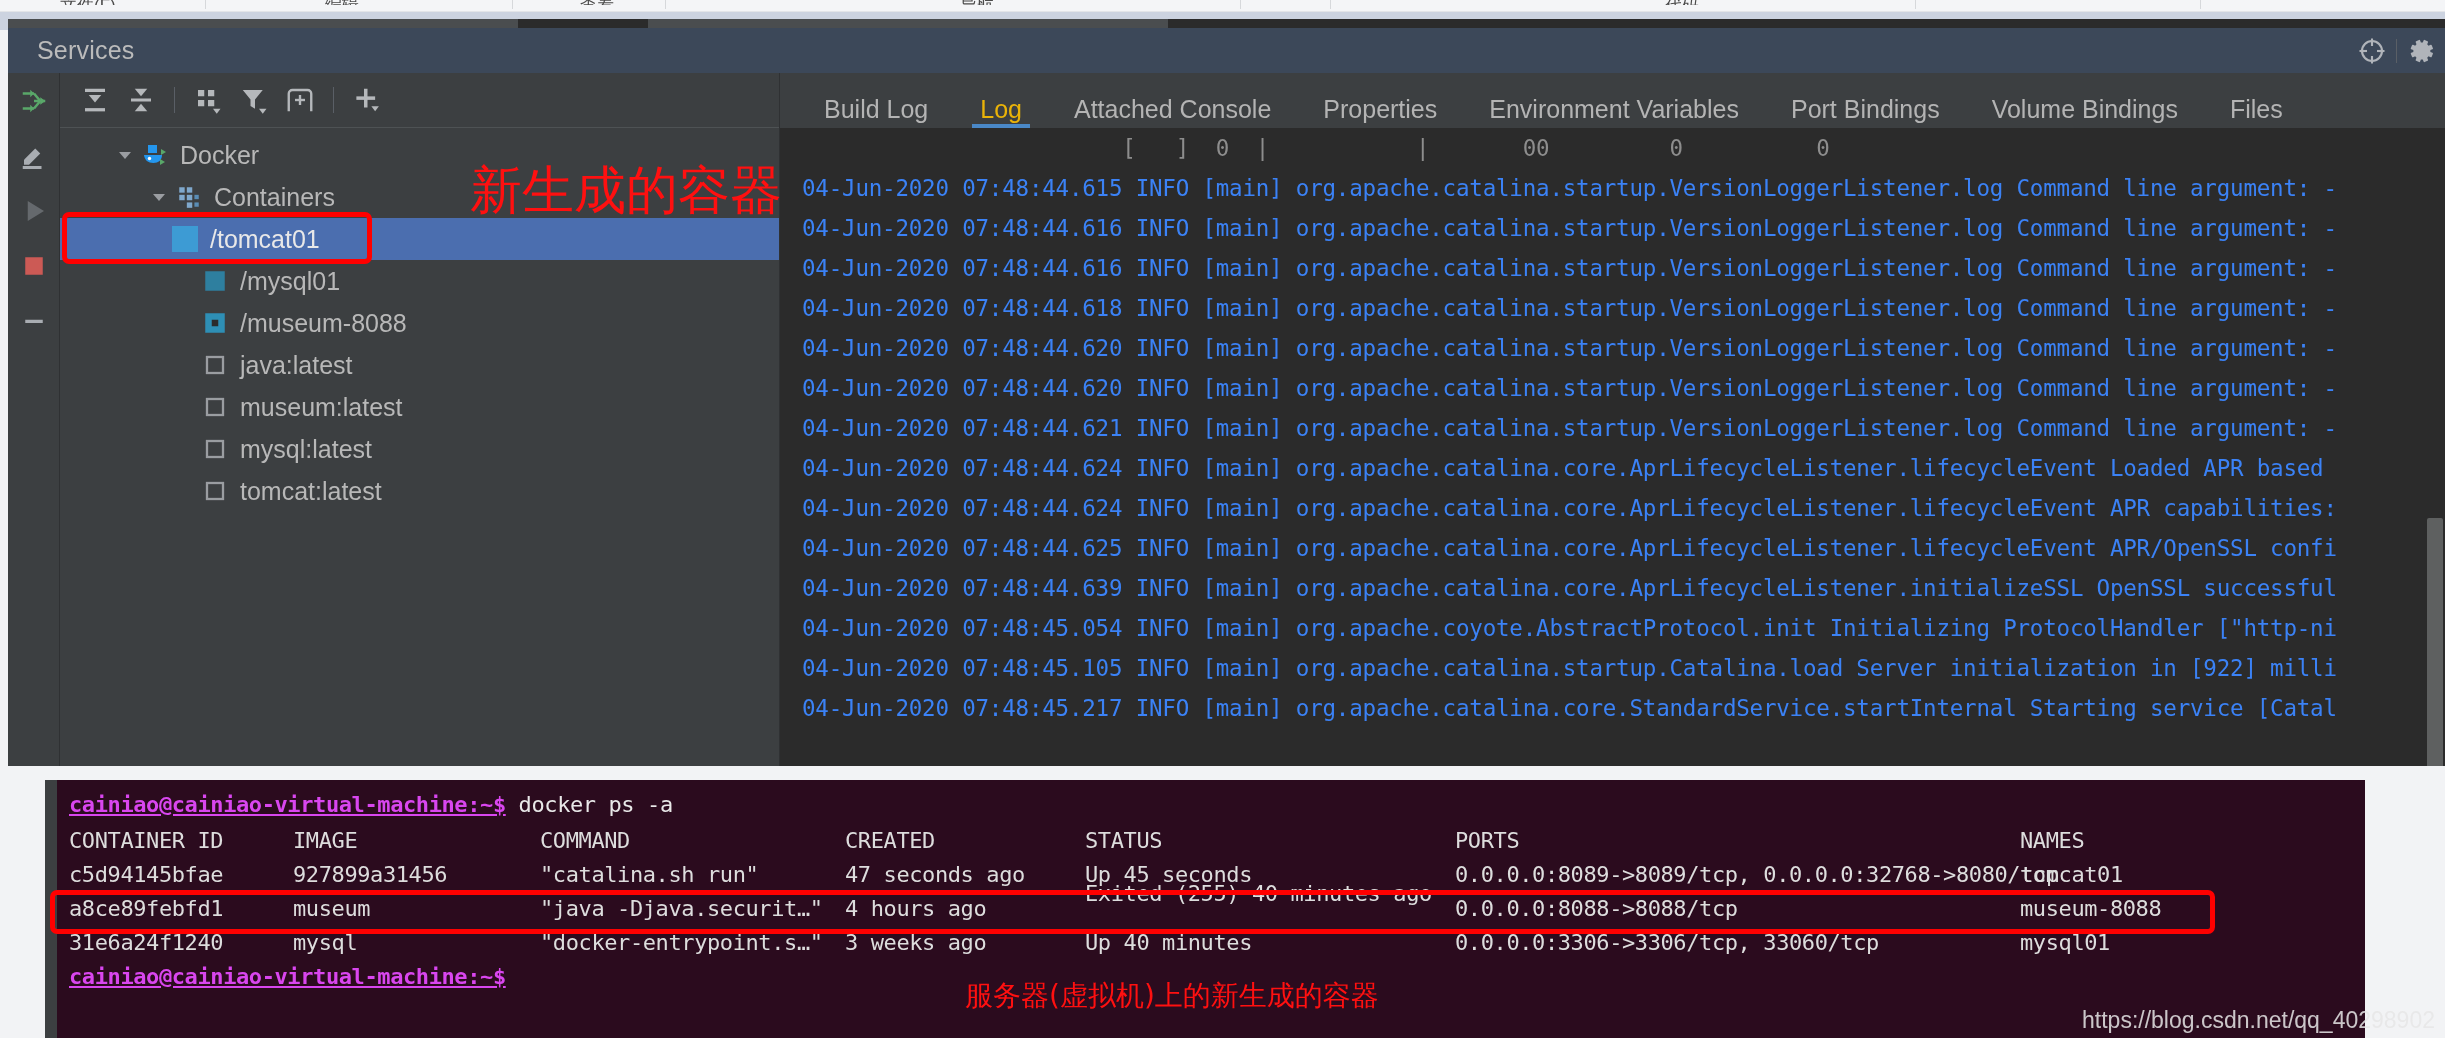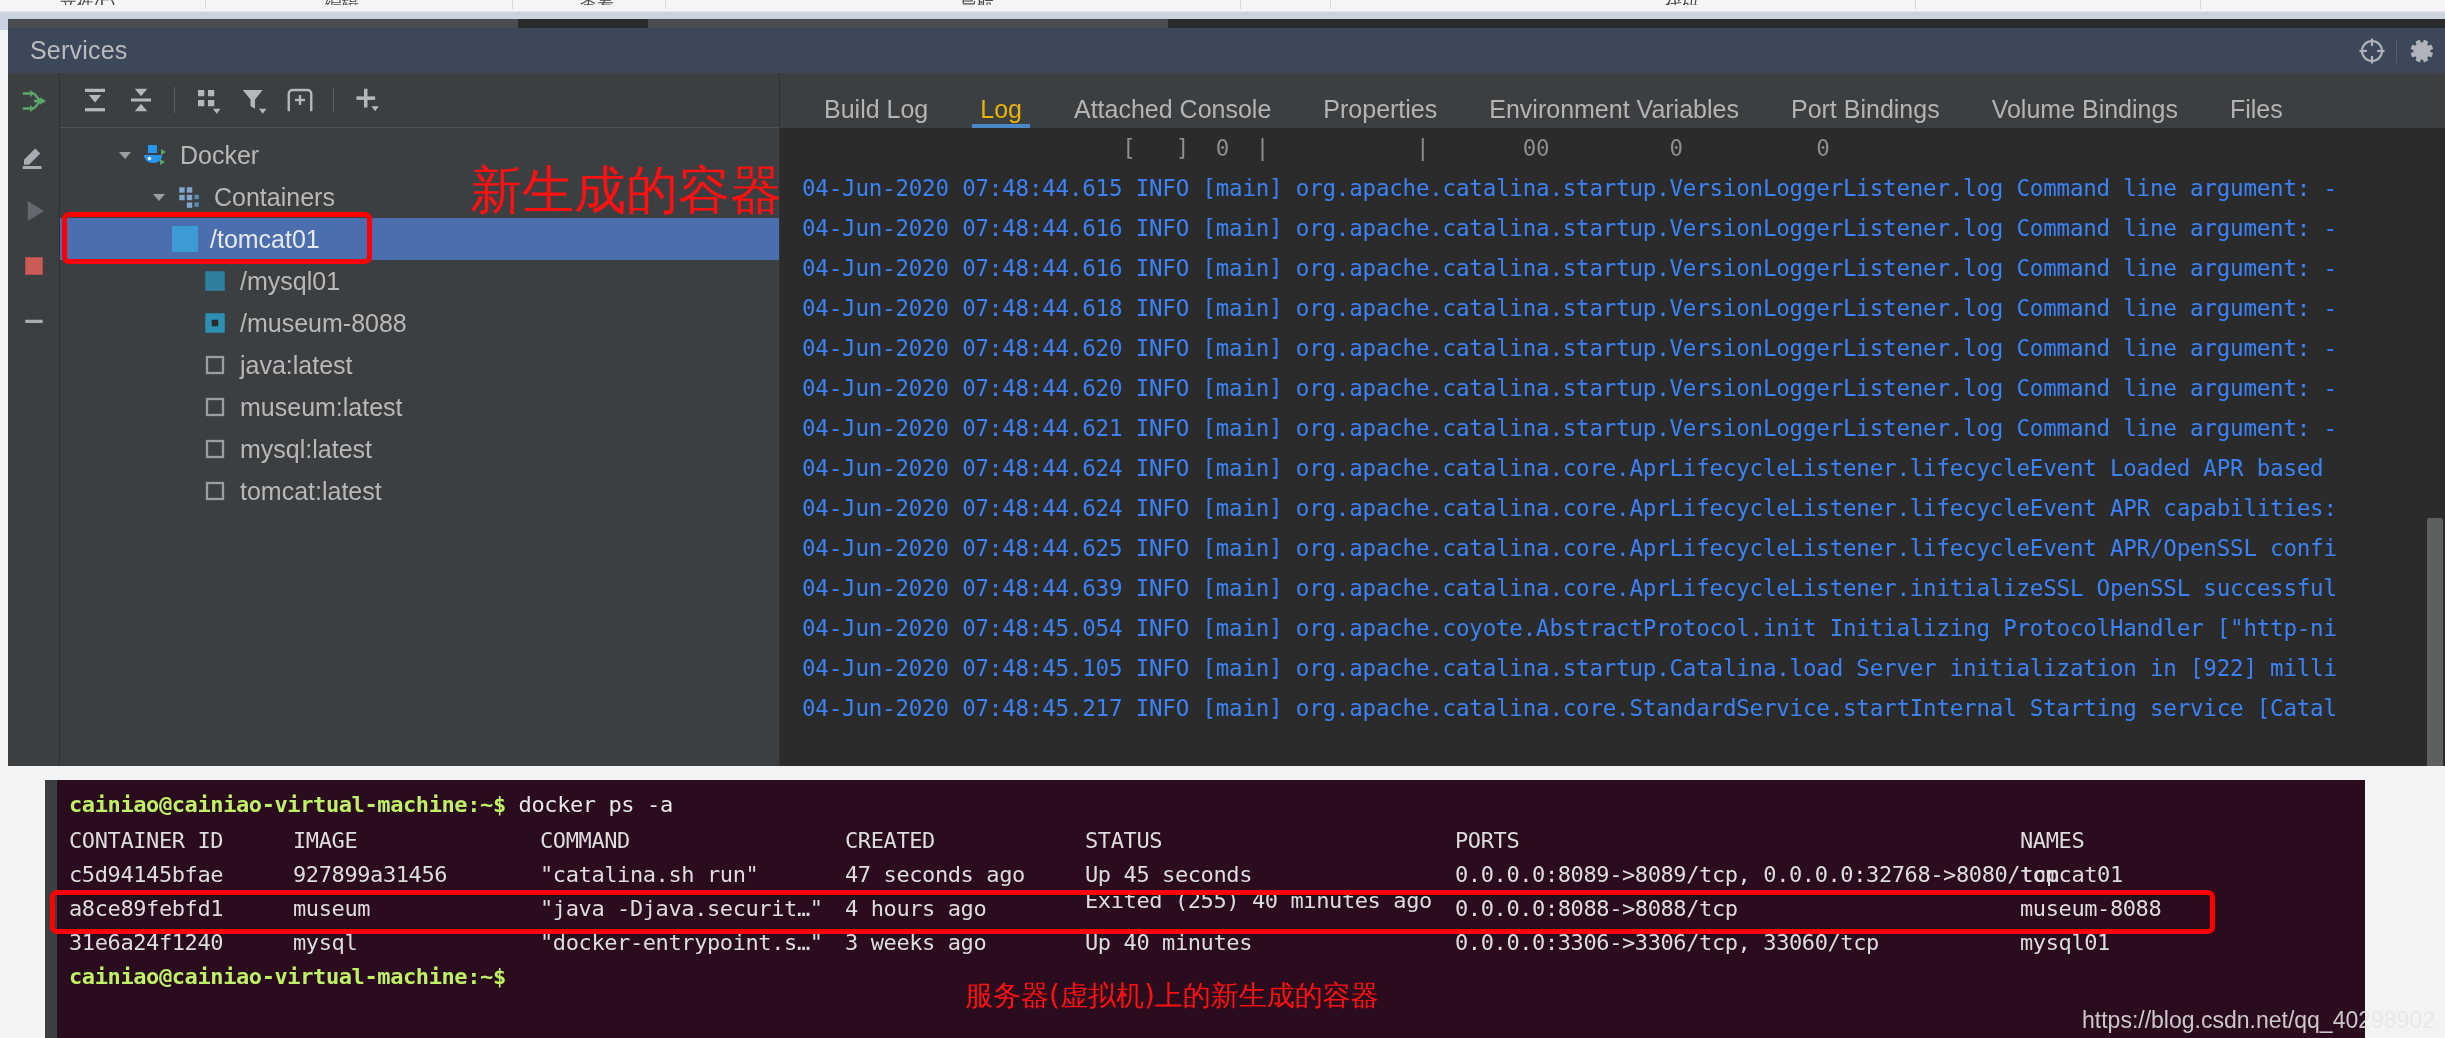--- a/index.html
+++ b/index.html
@@ -40,21 +40,21 @@
   #services-window {
     position: absolute; left: 8px; top: 28px; width: 2437px; height: 738px;
     background: #3c3f41;
   }
   #services-header {
     position: absolute; left: 0; top: 0; width: 100%; height: 45px;
     background: #3c4859;
     display: flex; align-items: center;
   }
   #services-title {
-    margin-left: 22px; color: #bbbbbb; font-size: 25px; letter-spacing: .2px;
+    margin-left: 29px; color: #bbbbbb; font-size: 25px; letter-spacing: .2px;
   }
   #services-header-right {
     margin-left: auto; display: flex; align-items: center; height: 100%;
   }
   .hdr-icon {
     width: 48px; height: 45px; display: flex; align-items: center; justify-content: center;
   }
   .hdr-divider { width: 1px; height: 24px; background: #5a5f66; }
 
   
@@ -140,21 +140,21 @@
     overflow: hidden;
   }
   #term-left-edge {
     position: absolute; left: 0; top: 0; width: 12px; height: 100%;
     background: #3c3f41;
   }
   .term-line {
     position: absolute; left: 24px; white-space: pre;
     font-size: 22px; color: #d8d8d8; letter-spacing: -0.4px;
   }
-  .term-prompt { color: #bef264; font-weight: bold; }
+  .term-prompt { color: #d946ef; font-weight: bold; text-decoration: underline; }
   .term-cmd { color: #e8e8e8; }
 
   
   .tcol { position: absolute; white-space: pre; font-size: 22px; color: #dddddd;
           letter-spacing: -0.4px; }
 
   
   .red-box {
     position: absolute; border: 5px solid #ff0000; border-radius: 7px;
     pointer-events: none;
@@ -484,21 +484,21 @@
   <div class="tcol" style="top:82px;left:495px">"catalina.sh run"</div>
   <div class="tcol" style="top:82px;left:800px">47 seconds ago</div>
   <div class="tcol" style="top:82px;left:1040px">Up 45 seconds</div>
   <div class="tcol" style="top:82px;left:1410px">0.0.0.0:8089-&gt;8089/tcp, 0.0.0.0:32768-&gt;8080/tcp</div>
   <div class="tcol" style="top:82px;left:1975px">tomcat01</div>
 
   <div class="tcol" style="top:116px;left:24px">a8ce89febfd1</div>
   <div class="tcol" style="top:116px;left:248px">museum</div>
   <div class="tcol" style="top:116px;left:495px">"java -Djava.securit…"</div>
   <div class="tcol" style="top:116px;left:800px">4 hours ago</div>
-  <div class="tcol" style="top:108px;left:1040px">Exited (255) 40 minutes ago</div>
+  <div class="tcol" style="top:101px;left:1040px">Exited (255) 40 minutes ago</div>
   <div class="tcol" style="top:116px;left:1410px">0.0.0.0:8088-&gt;8088/tcp</div>
   <div class="tcol" style="top:116px;left:1975px">museum-8088</div>
 
   <div class="tcol" style="top:150px;left:24px">31e6a24f1240</div>
   <div class="tcol" style="top:150px;left:248px">mysql</div>
   <div class="tcol" style="top:150px;left:495px">"docker-entrypoint.s…"</div>
   <div class="tcol" style="top:150px;left:800px">3 weeks ago</div>
   <div class="tcol" style="top:150px;left:1040px">Up 40 minutes</div>
   <div class="tcol" style="top:150px;left:1410px">0.0.0.0:3306-&gt;3306/tcp, 33060/tcp</div>
   <div class="tcol" style="top:150px;left:1975px">mysql01</div>

